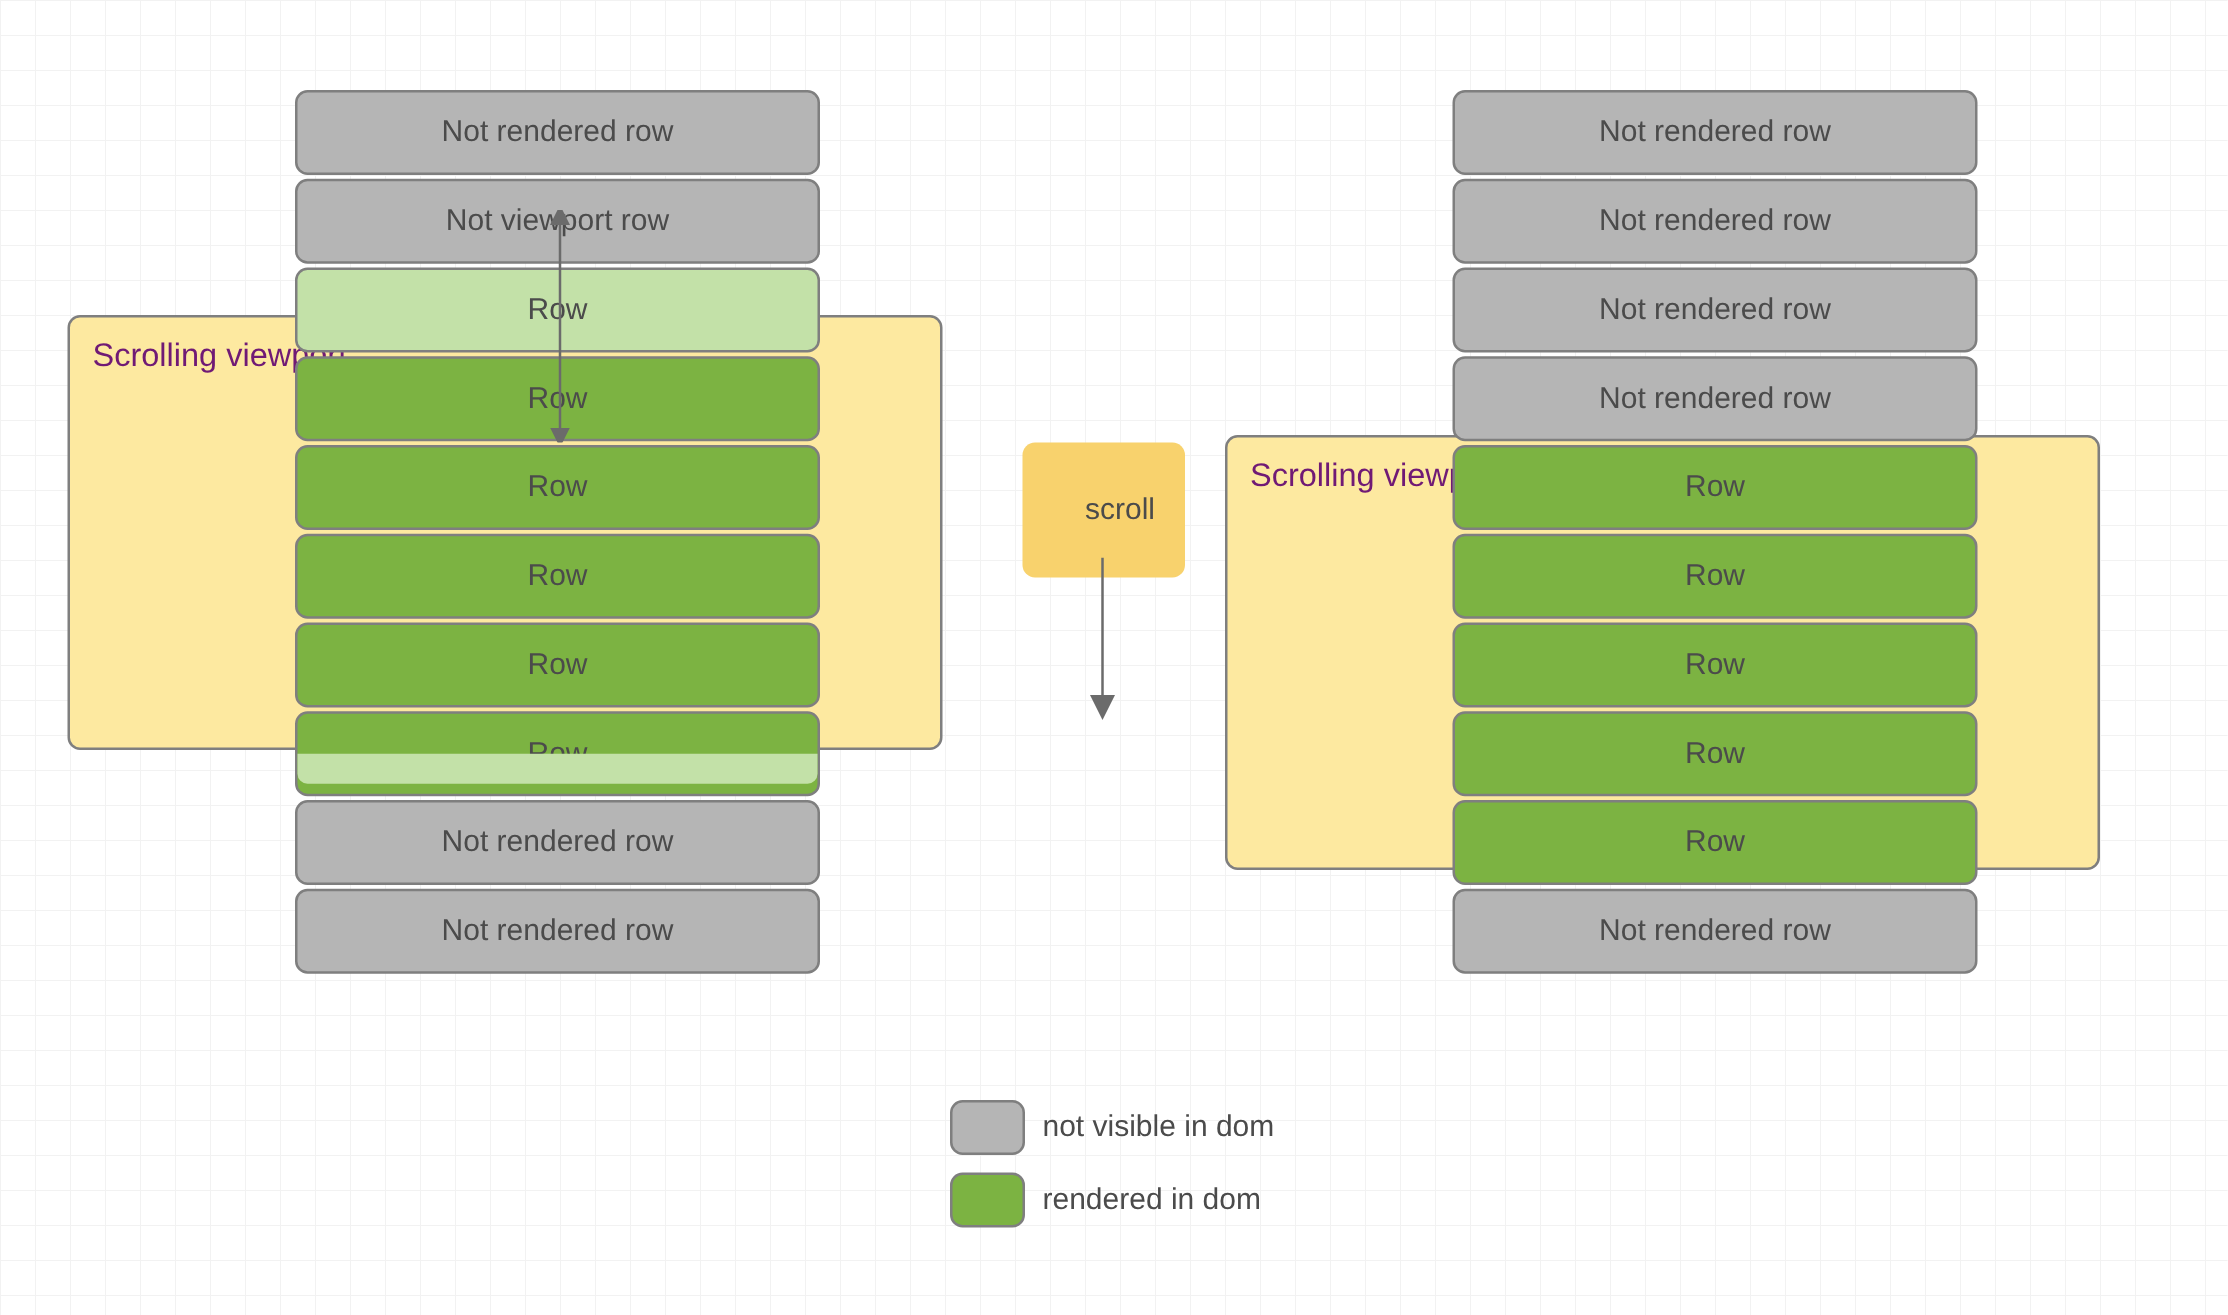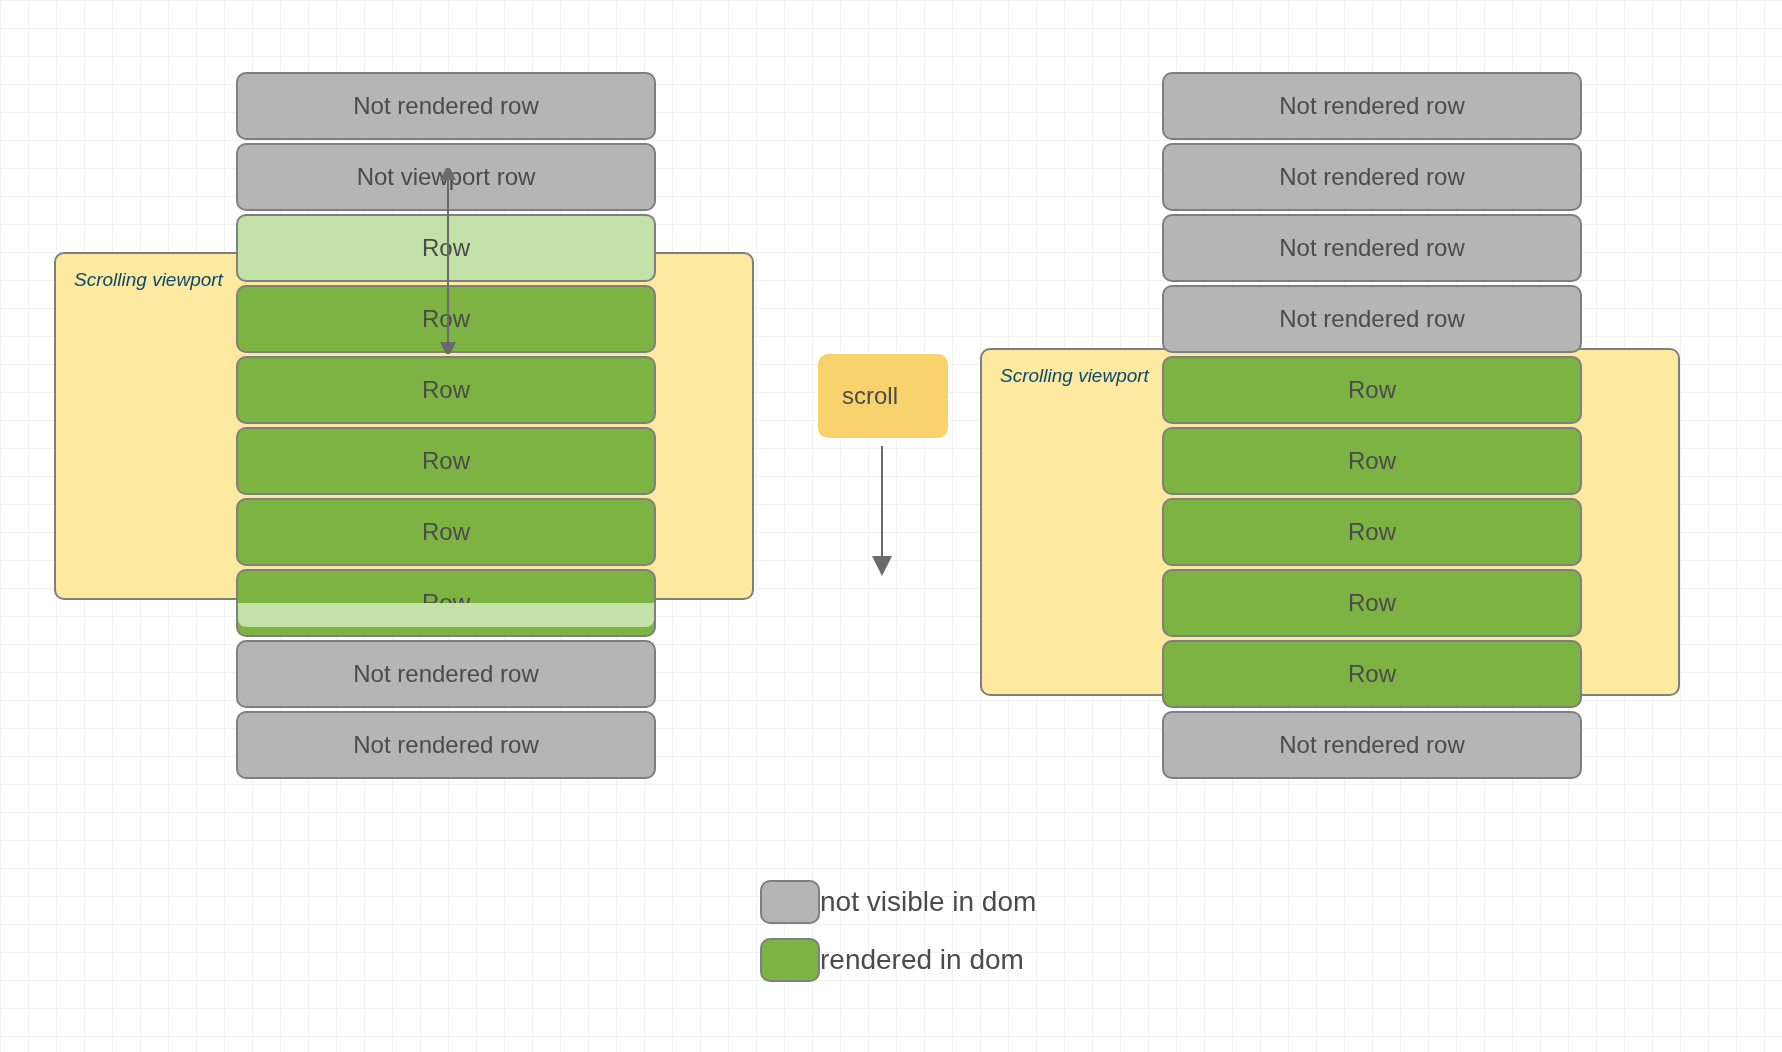--- a/index.html
+++ b/index.html
@@ -17,25 +17,24 @@
       linear-gradient(#f2f2f2 1px, transparent 1px),
       linear-gradient(90deg, #f2f2f2 1px, transparent 1px);
     background-size: 28px 28px;
   }
   .viewport {
     position: absolute;
     background: #FDE9A0;
     border: 2px solid #7f7f7f;
     border-radius: 10px;
     padding: 14px 18px;
-    font-size: 19px;
+    font-size: 26px;
     line-height: 1.3;
-    color: #0c4a6e;
+    color: #701a75;
     z-index: 5;
-    font-style: italic;
   }
   .rows-stack {
     position: absolute;
     display: flex;
     flex-direction: column;
     gap: 3px;
     z-index: 10;
   }
   .row-box {
     width: 420px;
@@ -48,37 +47,37 @@
     font-size: 24px;
     color: #4b4b4b;
   }
   .row-grey { background: #b5b5b5; }
   .row-light-green { background: #c3e1a8; }
   .row-green { background: #7cb342; }
   .scroll-box {
     position: absolute;
     background: #f8d26d;
     border-radius: 10px;
-    padding: 28px 24px;
+    padding: 40px 24px;
     font-size: 24px;
-    text-align: left;
+    text-align: right;
     z-index: 10;
   }
   .legend {
     position: absolute;
     display: flex;
     flex-direction: column;
     gap: 14px;
     z-index: 10;
   }
   .legend-item {
     display: flex;
     align-items: center;
-    gap: 0;
-    font-size: 28px;
+    gap: 14px;
+    font-size: 24px;
     color: #4b4b4b;
   }
   .swatch {
     width: 60px;
     height: 44px;
     border: 2px solid #7f7f7f;
     border-radius: 10px;
   }
   .swatch-grey { background: #b5b5b5; }
   .swatch-green { background: #7cb342; }

